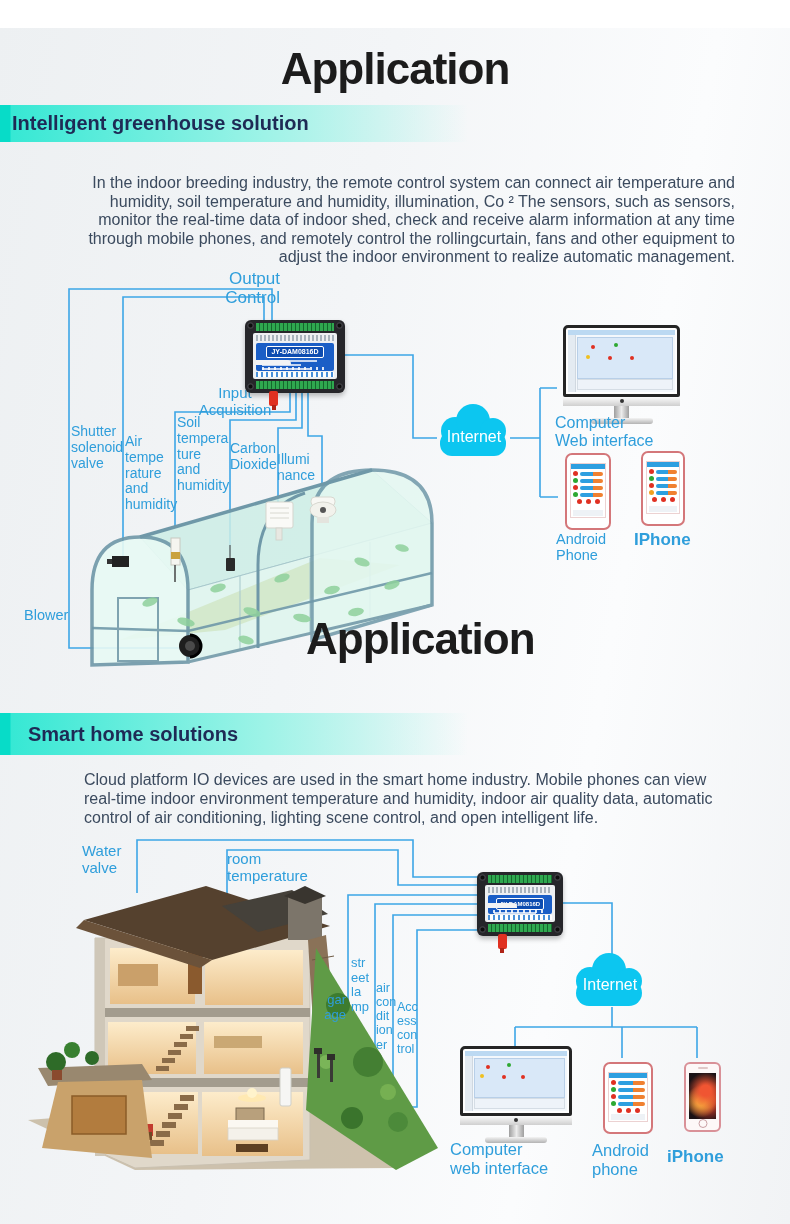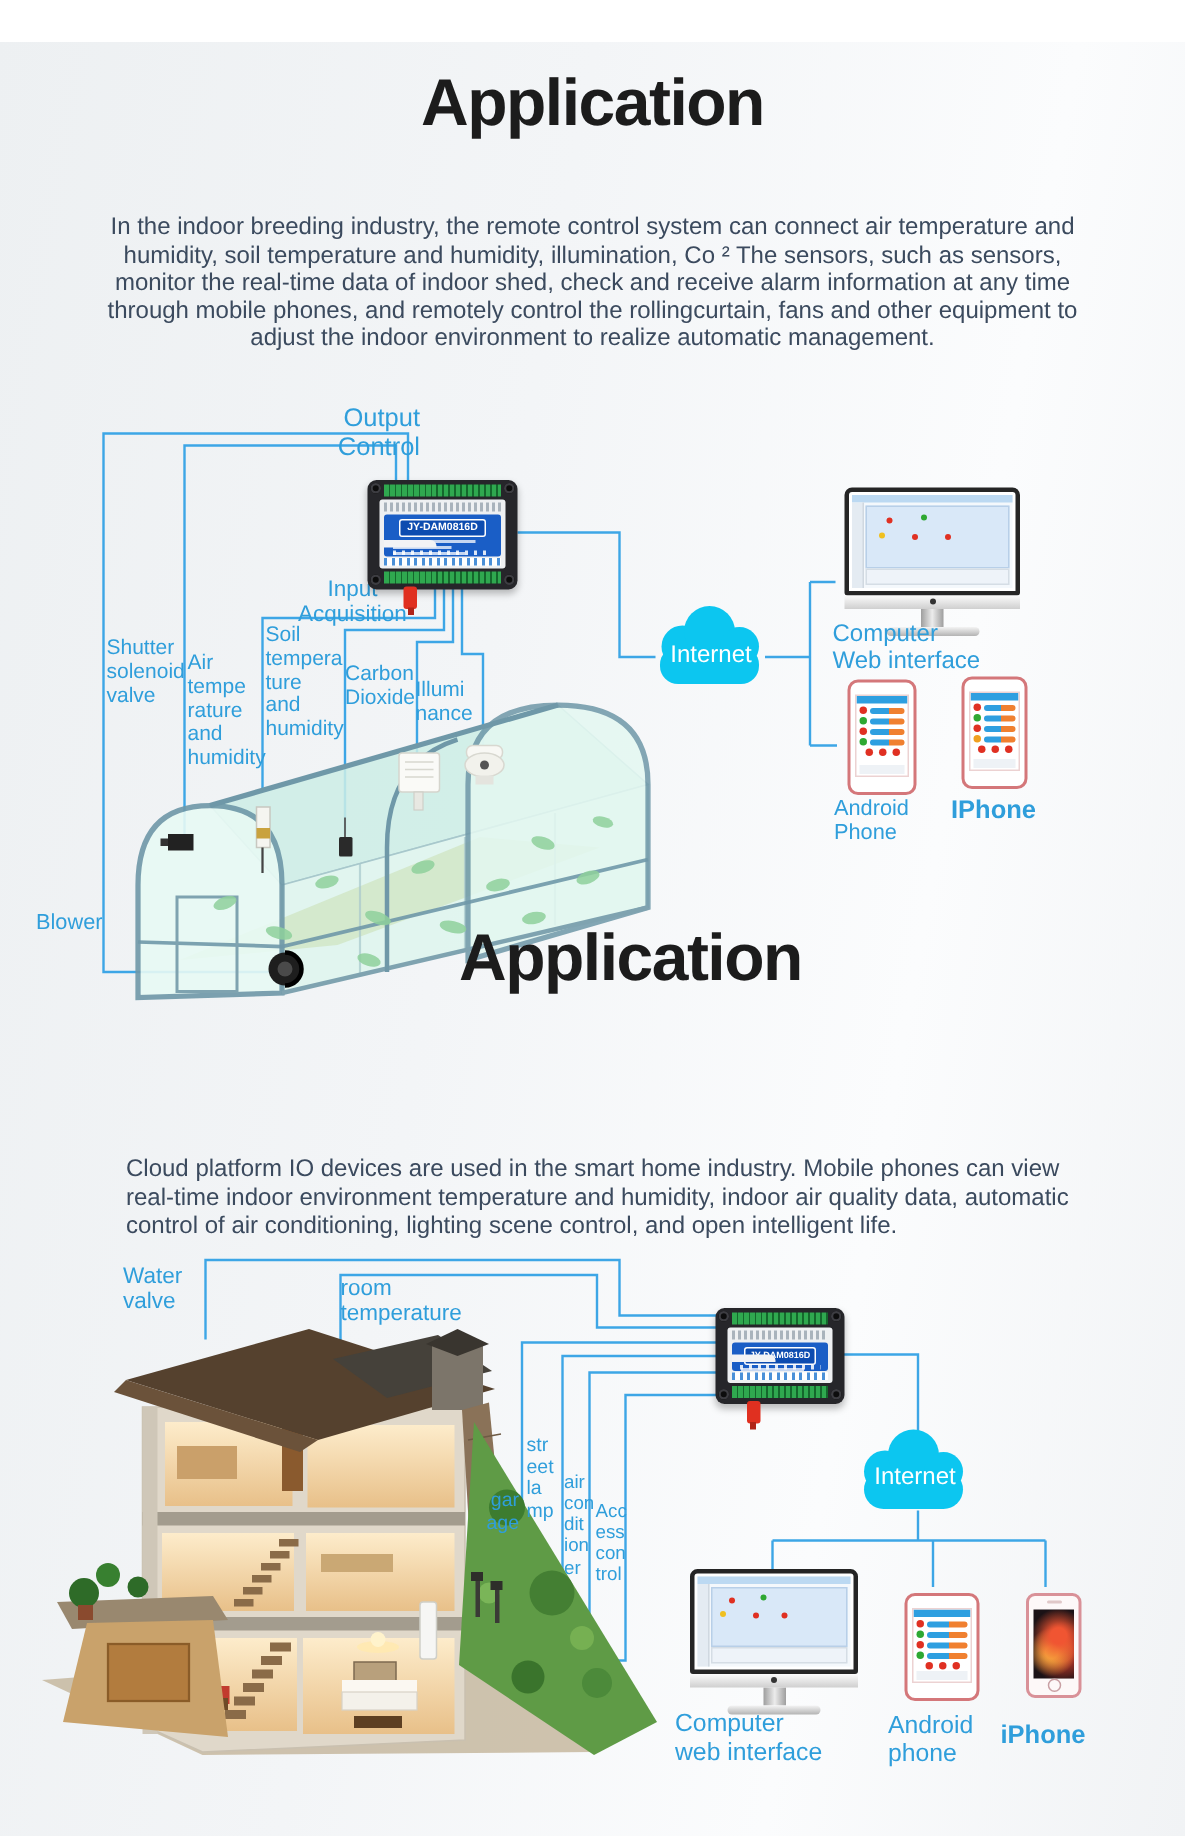--- a/index.html
+++ b/index.html
@@ -11,21 +11,21 @@
   .title1{left:0;width:790px;top:44px;text-align:center;}
   .title2{left:306px;top:614px;}
   .section-bar{position:absolute;left:0;width:585px;
         background:linear-gradient(90deg,#07dcc8 0px,#07dcc8 10px,#36e8d4 11px,#9df3e7 45%,rgba(244,255,253,0) 80%);}
   .section-bar .bar-text{font-weight:700;color:#1e2a55;font-size:20px;}
   .bar1{top:105px;height:37px;line-height:37px;padding-left:0;}
   .bar1 .bar-text{padding-left:12px;}
   .bar2{top:713px;height:42px;line-height:42px;}
   .bar2 .bar-text{padding-left:28px;}
   .para{position:absolute;color:#3b4a5e;font-size:16px;line-height:18.5px;}
-  .para1{left:55px;width:680px;top:143px;text-align:center;}
+  .para1{left:55px;width:680px;top:174px;text-align:right;}
   .para2{left:84px;width:656px;top:770px;line-height:19px;}
   .lbl{position:absolute;color:#2f9edb;white-space:pre-line;line-height:1.13;font-size:14px;}
   .ctr{}
   .rgt{text-align:right;}
   .diagram-svg{position:absolute;left:0;}
   .cloud-label{position:absolute;color:#fff;font-size:16px;text-align:center;white-space:pre-line;}
 
   
   .iodevice{position:absolute;background:#26262a;border-radius:6px;box-shadow:0 3px 5px rgba(0,0,0,.25);}
   .iodevice .screw{position:absolute;width:7px;height:7px;border-radius:50%;background:#0d0d0d;box-shadow:inset 0 0 0 1.5px #3d3d42;}
@@ -82,20 +82,23 @@
   .ip-home{position:absolute;bottom:2px;left:50%;transform:translateX(-50%);width:7px;height:7px;border:1px solid #c9a0a4;border-radius:50%;}
   .ip-speaker{position:absolute;top:3px;left:50%;transform:translateX(-50%);width:10px;height:2px;background:#e0c8c8;border-radius:1px;}
 </style>
 </head>
 <body>
 
 <div class="page">
   <div class="top-strip"></div>
 
   <div class="big-title title1">Application</div>
+  <div class="section-bar bar1">
+    <span class="bar-text">Intelligent greenhouse solution</span>
+  </div>
   <div class="para para1">In the indoor breeding industry, the remote control system can connect air temperature and humidity, soil temperature and humidity, illumination, Co ² The sensors, such as sensors, monitor the real-time data of indoor shed, check and receive alarm information at any time through mobile phones, and remotely control the rollingcurtain, fans and other equipment to adjust the indoor environment to realize automatic management.</div>
 
   <svg class="diagram-svg" style="top:268px" width="790" height="400" viewBox="0 268 790 400">
 
     <g fill="none" stroke="#3da6e6" stroke-width="1.6">
       <path d="M272,322 L272,289 L69,289 L69,648 L180,648"></path>
       <path d="M264,322 L264,297 L123,297 L123,556"></path>
       <path d="M290,392 L290,412 L175,412 L175,528"></path>
       <path d="M296,392 L296,420 L230,420 L230,556"></path>
       <path d="M302,392 L302,428 L278,428 L278,504"></path>
@@ -294,20 +297,23 @@
         </div>
       <div class="pa-foot"></div>
     </div>
   </div>
   <div class="lbl ctr" style="left:556px;top:531px;width:62px;font-size:14.5px">Android
 Phone</div>
   <div class="lbl ctr" style="left:634px;top:530px;width:58px;font-size:17px;font-weight:700">IPhone</div>
 
   <div class="big-title title2">Application</div>
 
+  <div class="section-bar bar2">
+    <span class="bar-text">Smart home solutions</span>
+  </div>
   <div class="para para2">Cloud platform IO devices are used in the smart home industry. Mobile phones can view real-time indoor environment temperature and humidity, indoor air quality data, automatic control of air conditioning, lighting scene control, and open intelligent life.</div>
 
   <svg class="diagram-svg" style="top:820px" width="790" height="404" viewBox="0 820 790 404">
     <defs>
       <linearGradient id="warm" x1="0" y1="0" x2="0" y2="1">
         <stop offset="0" stop-color="#fdeccb"></stop>
           <stop offset="1" stop-color="#e8c089"></stop>
       </linearGradient>
     </defs>
 

